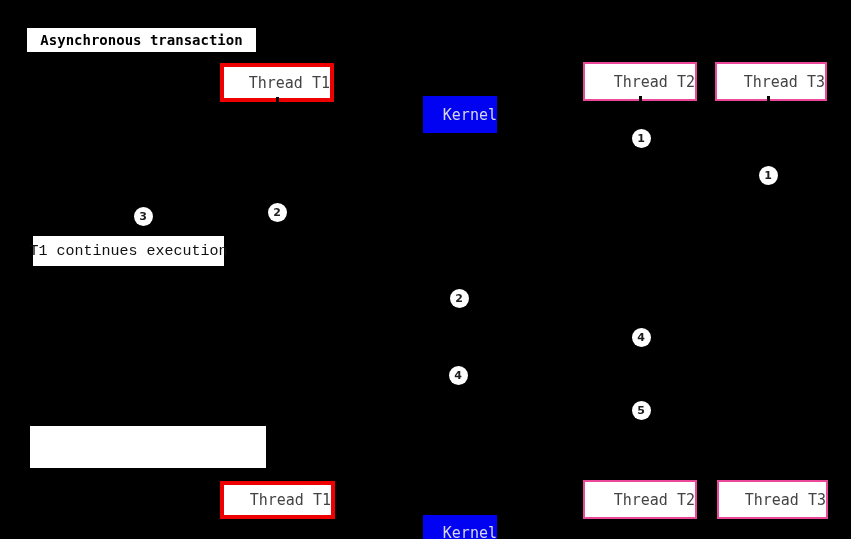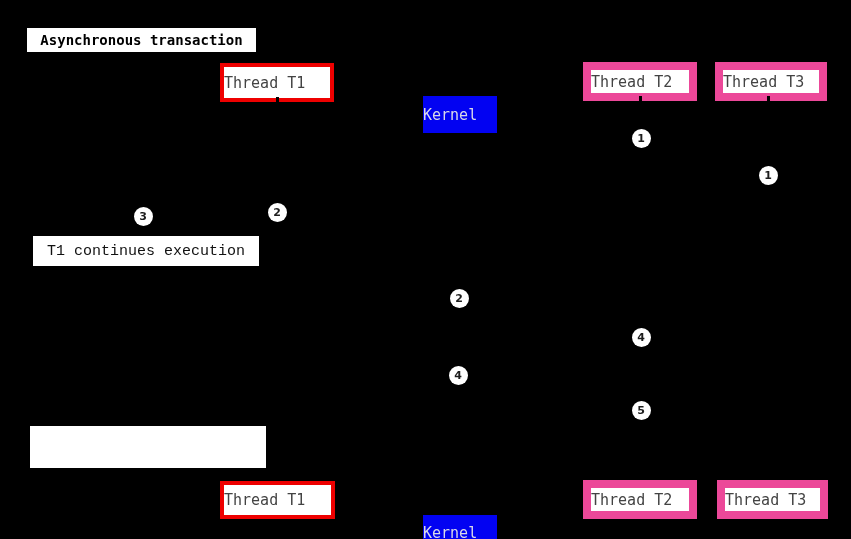--- a/index.html
+++ b/index.html
@@ -24,49 +24,49 @@
     font-family: "DejaVu Sans Mono", monospace;
     font-size: 14px;
     font-weight: bold;
     color: #000000;
     white-space: nowrap;
   }
   .actor {
     position: absolute;
     box-sizing: border-box;
     background: #ffffff;
-    display: flex; align-items: center; justify-content: flex-start;
+    display: flex; align-items: center; justify-content: flex-end;
     font-family: "DejaVu Sans Mono", monospace;
     font-size: 15px;
     color: #434343;
     white-space: nowrap;
   }
   .actor.red   { border: 4px solid #ee0000; }
-  .actor.blue  { border: 8px solid #ec4899; }
+  .actor.blue  { border: 2px solid #ec4899; }
   .actor.kernel {
     background: #0202f2;
     border: none;
     color: #d8d8e8;
     margin-top: 32px;
   }
   .marker {
     position: absolute;
     width: 19px; height: 19px;
     border-radius: 50%;
     background: #ffffff;
     display: flex; align-items: center; justify-content: center;
     font-family: "DejaVu Sans", sans-serif;
     font-size: 11px;
     font-weight: bold;
     color: #1d1d1d;
   }
   .note-box {
     position: absolute;
     left: 33px; top: 236px;
-    width: 226px; height: 30px;
+    width: 191px; height: 30px;
     background: #ffffff;
     display: flex; align-items: center; justify-content: center;
     font-family: "Liberation Mono", monospace;
     font-size: 15px;
     color: #111111;
     white-space: nowrap;
   }
   .blank-box {
     position: absolute;
     left: 30px; top: 426px;

